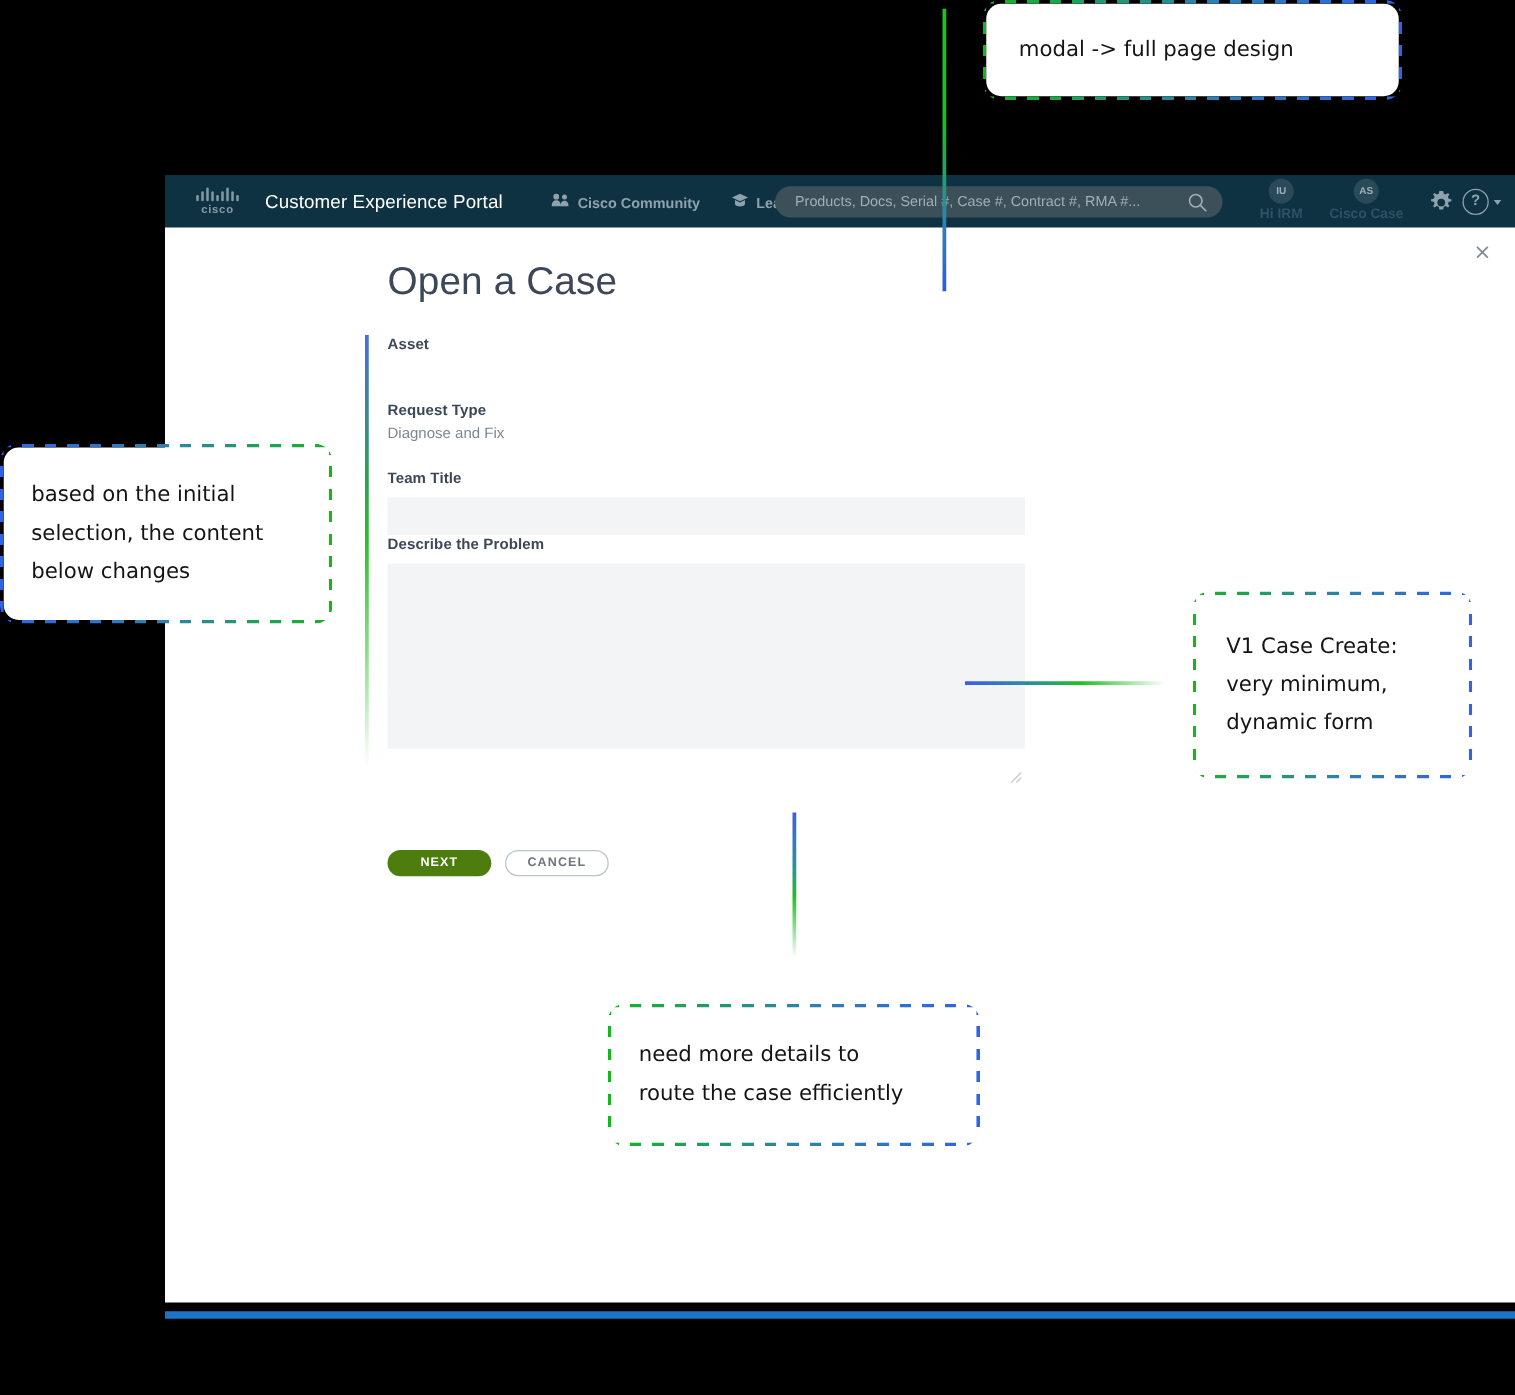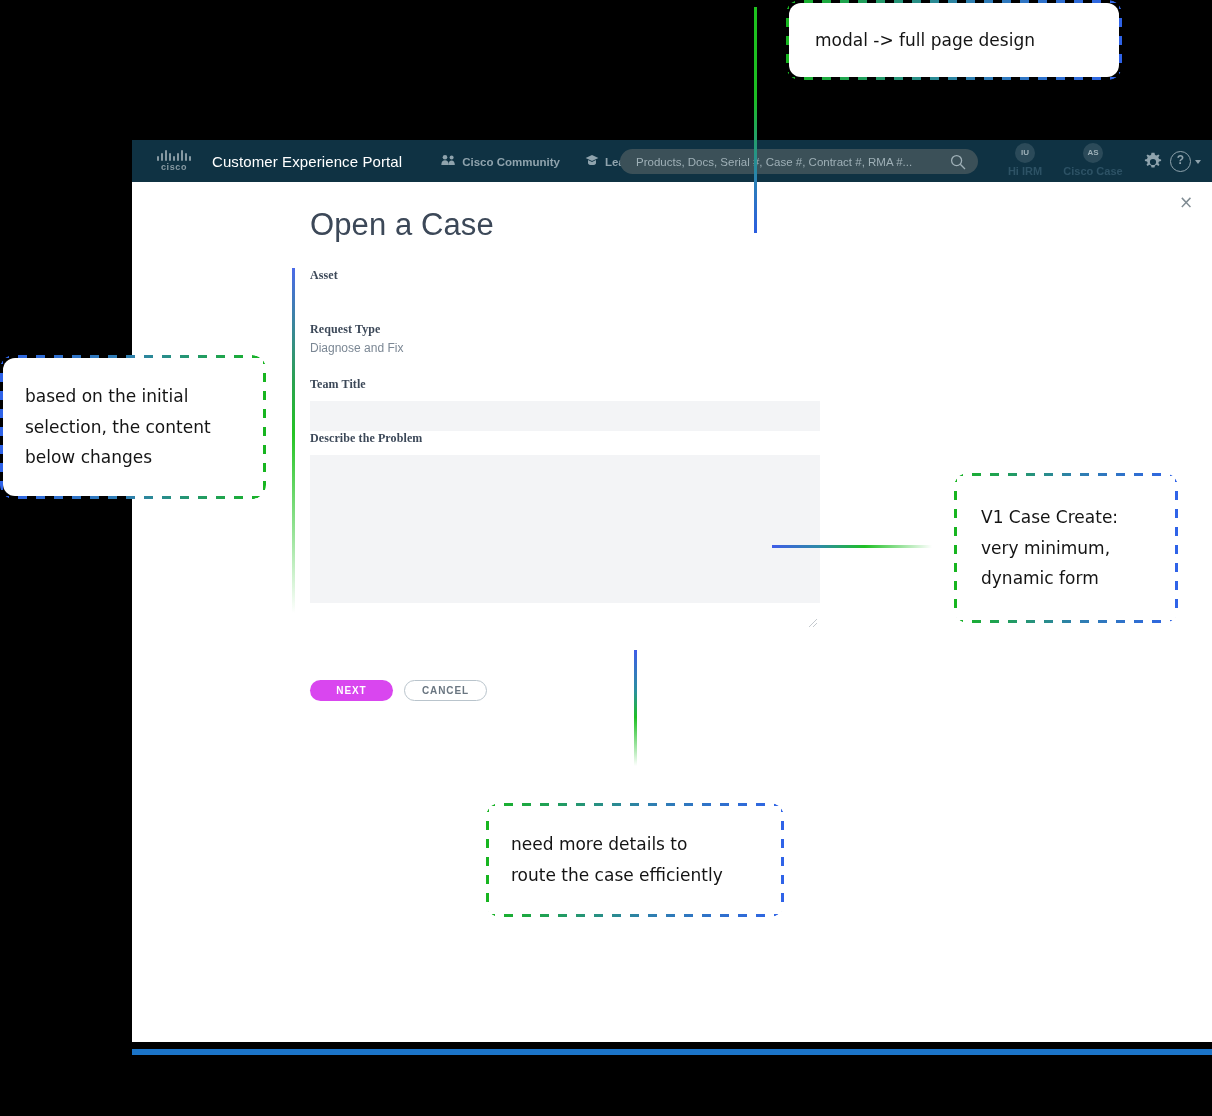--- a/index.html
+++ b/index.html
@@ -206,21 +206,20 @@
     left: 178px;
     top: 128px;
     width: 512px;
   }
 
   .section-label {
     font-size: 12px;
     font-weight: bold;
     color: #3c4858;
     letter-spacing: .1px;
-    font-family: Liberation Serif, serif;
   }
 
   #asset-table {
     margin-top: 7px;
     border-collapse: collapse;
   }
   #asset-table td {
     padding: 0;
     height: 16px;
     vertical-align: top;
@@ -289,21 +288,21 @@
     left: 178px;
     top: 540px;
     display: flex;
     align-items: center;
     gap: 11px;
   }
   #next-button {
     width: 83px;
     height: 21px;
     border-radius: 11px;
-    background: #d946ef;
+    background: #4d7c0f;
     border: none;
     color: #ffffff;
     font-size: 10px;
     font-weight: bold;
     letter-spacing: .9px;
     font-family: "Liberation Sans", sans-serif;
   }
   #cancel-button {
     width: 83px;
     height: 21px;

